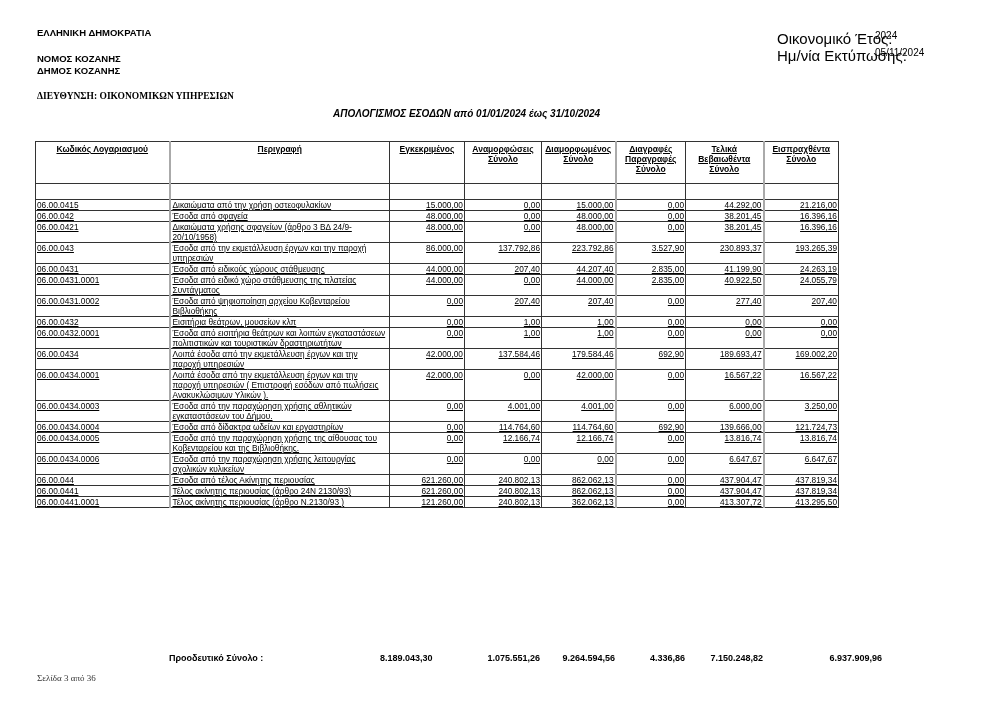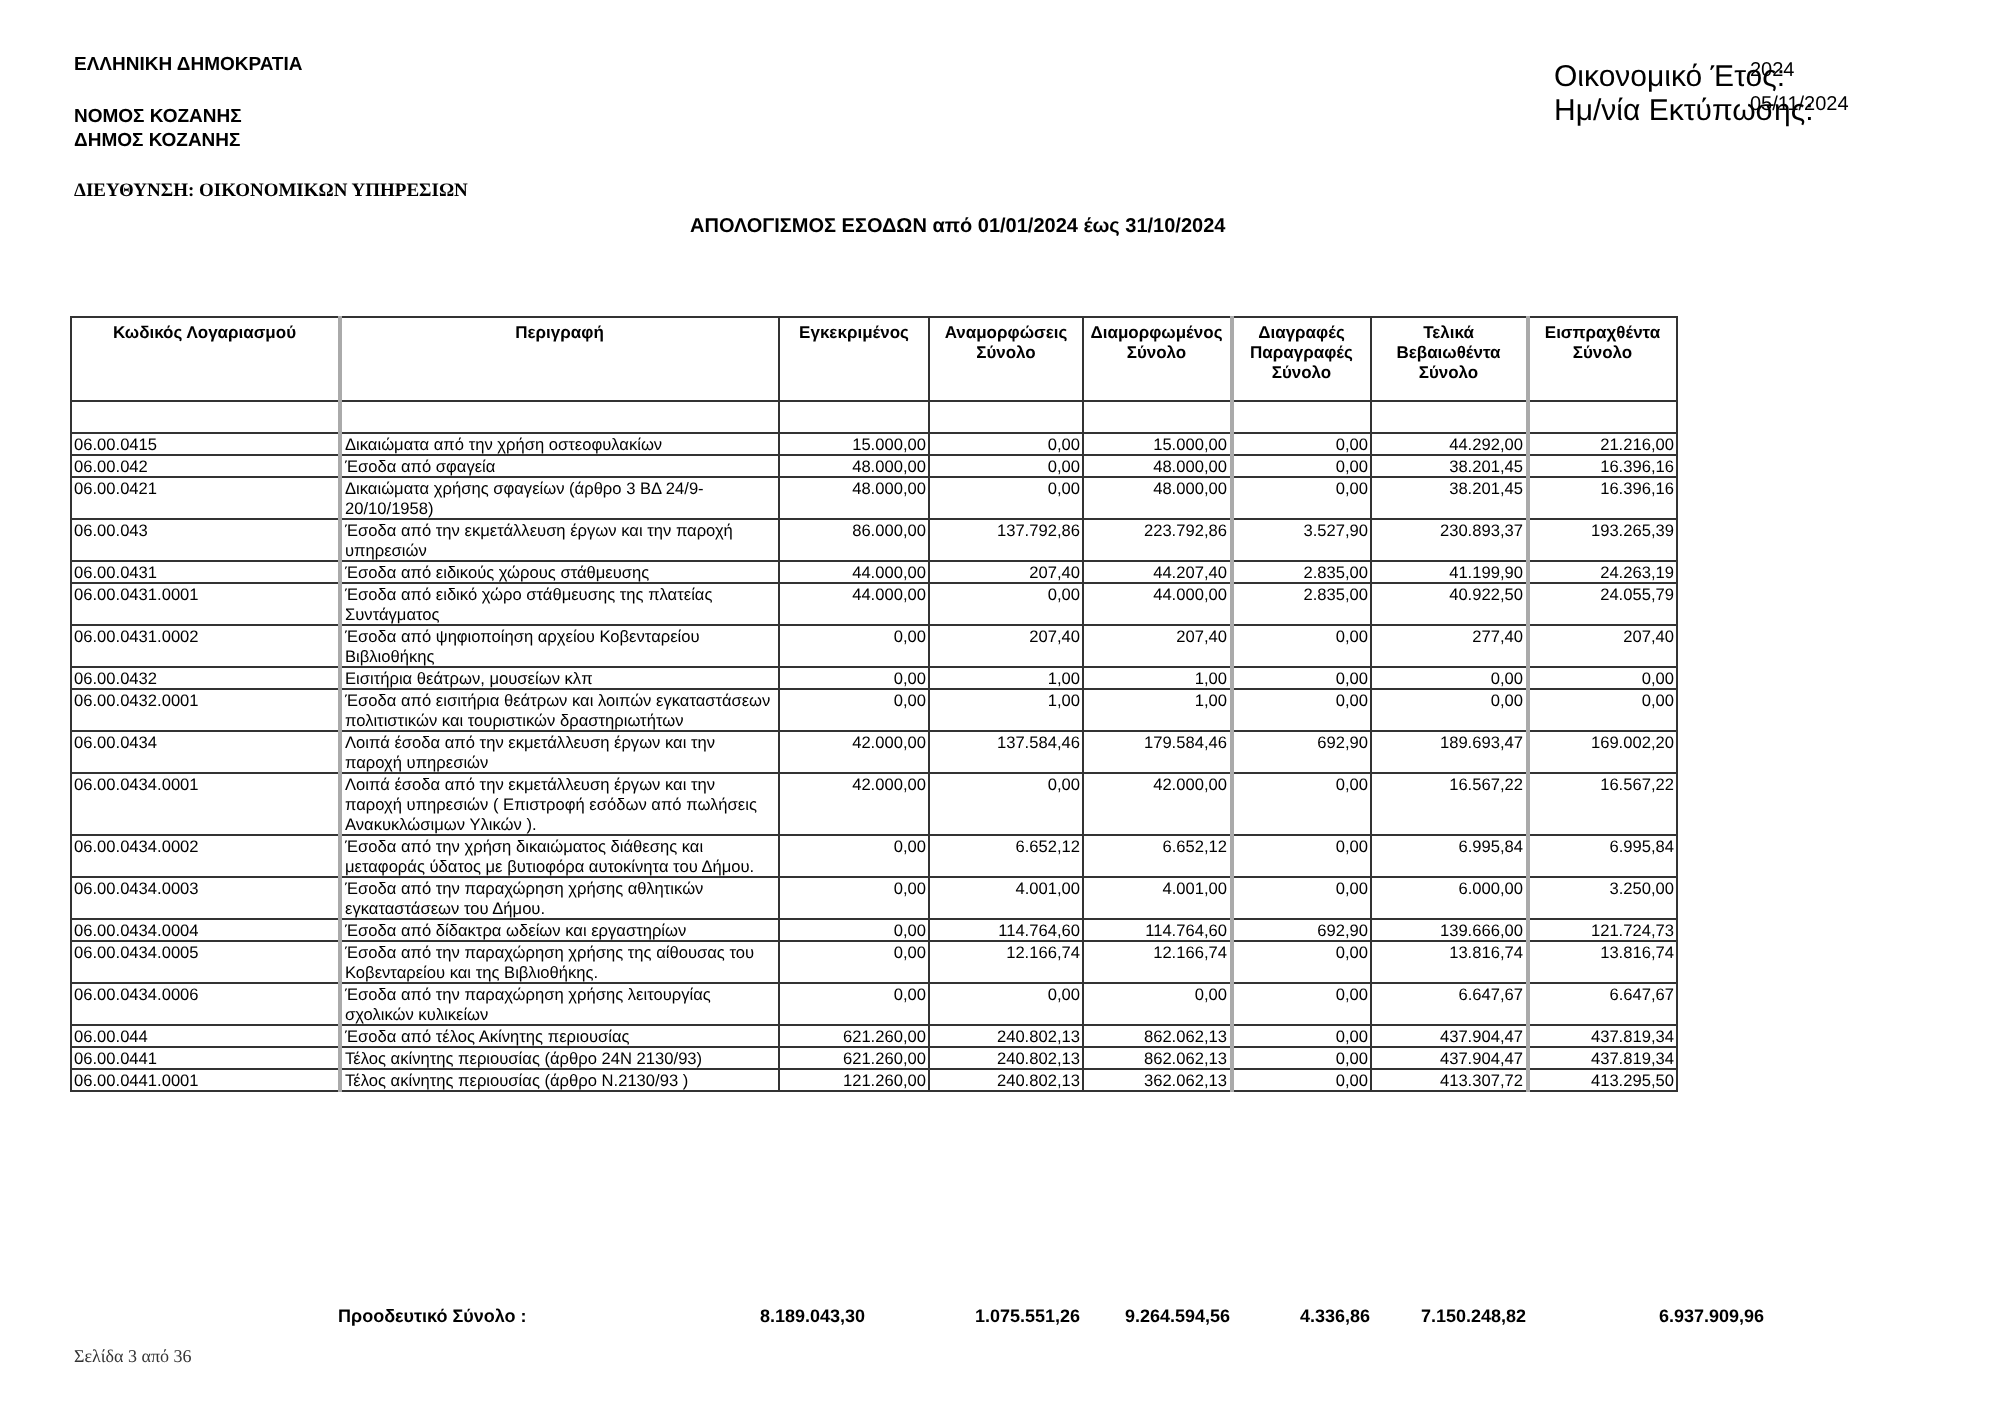--- a/index.html
+++ b/index.html
@@ -3,22 +3,22 @@
 <meta charset="utf-8">
 <style>
   html, body { margin:0; padding:0; background:#fff; }
   body { width:1000px; height:707px; position:relative; overflow:hidden;
          font-family:"Liberation Sans", sans-serif; color:#000; }
   .abs { position:absolute; white-space:nowrap; }
   .hdr-left { font-size:9.5px; font-weight:bold; }
   .meta-label { font-size:15px; }
   .meta-val { font-size:10px; font-weight:normal; }
   .title { font-size:10px; font-weight:bold; }
-  table.rep { position:absolute; left:35px; top:158px; border-collapse:collapse;
-              table-layout:fixed; font-size:8.3px; }
+  table.rep { position:absolute; left:35px; top:141px; border-collapse:collapse;
+              table-layout:fixed; font-size:8.3px;text-decoration:underline; }
   table.rep td, table.rep th { border:1px solid #333; padding:0 1px; vertical-align:top; line-height:10px; }
   table.rep th { font-weight:bold; text-align:center; vertical-align:top; padding-top:2px; height:39px; font-size:8.5px; }
   table.rep td.num { text-align:right; }
   table.rep td.code { padding-left:1px; }
   table.rep td.desc { padding-left:2px; white-space:normal;margin-left:33px; }
   table.rep tr.blank td { height:15px; }
   table.rep th.gray-l, table.rep td.gray-l { border-left:2px solid #aaa; }
   .totals { position:absolute; top:653px; font-size:9px; font-weight:bold; }
   .footer { position:absolute; left:37px; top:673px; font-family:"Liberation Serif", serif; font-size:9px; color:#333; }
 </style>
@@ -28,21 +28,21 @@
 <div class="abs hdr-left" style="left:37px;top:27px;">ΕΛΛΗΝΙΚΗ ΔΗΜΟΚΡΑΤΙΑ</div>
 <div class="abs hdr-left" style="left:37px;top:53px;">ΝΟΜΟΣ ΚΟΖΑΝΗΣ</div>
 <div class="abs hdr-left" style="left:37px;top:65px;">ΔΗΜΟΣ ΚΟΖΑΝΗΣ</div>
 <div class="abs hdr-left" style="left:37px;top:91px;font-family:Liberation Serif, serif;">ΔΙΕΥΘΥΝΣΗ: ΟΙΚΟΝΟΜΙΚΩΝ ΥΠΗΡΕΣΙΩΝ</div>
 
 <div class="abs meta-label" style="left:777px;top:30px;">Οικονομικό Έτος:</div>
 <div class="abs meta-val" style="left:875px;top:30px;">2024</div>
 <div class="abs meta-label" style="left:777px;top:47px;">Ημ/νία Εκτύπωσης:</div>
 <div class="abs meta-val" style="left:875px;top:47px;">05/11/2024</div>
 
-<div class="abs title" style="left:345px;top:108px;">ΑΠΟΛΟΓΙΣΜΟΣ ΕΣΟΔΩΝ από 01/01/2024 έως 31/10/2024</div>
+<div class="abs title" style="left:333px;top:108px;font-style:italic;">ΑΠΟΛΟΓΙΣΜΟΣ ΕΣΟΔΩΝ από 01/01/2024 έως 31/10/2024</div>
 
 <table class="rep">
   <colgroup>
     <col style="width:134px">
       <col style="width:220px">
       <col style="width:75px">
       <col style="width:77px">
     <col style="width:74px">
       <col style="width:70px">
       <col style="width:78px">
@@ -175,30 +175,20 @@
         <td class="code">06.00.0434.0001</td>
         <td class="desc gray-l">Λοιπά έσοδα από την εκμετάλλευση έργων και την παροχή υπηρεσιών ( Επιστροφή εσόδων από πωλήσεις Ανακυκλώσιμων Υλικών ).</td>
         <td class="num">42.000,00</td>
         <td class="num">0,00</td>
         <td class="num">42.000,00</td>
         <td class="num gray-l">0,00</td>
         <td class="num">16.567,22</td>
         <td class="num gray-l">16.567,22</td>
       </tr>
       <tr>
-        <td class="code">06.00.0434.0002</td>
-        <td class="desc gray-l">Έσοδα από την χρήση δικαιώματος διάθεσης και μεταφοράς ύδατος με βυτιοφόρα αυτοκίνητα του Δήμου.</td>
-        <td class="num">0,00</td>
-        <td class="num">6.652,12</td>
-        <td class="num">6.652,12</td>
-        <td class="num gray-l">0,00</td>
-        <td class="num">6.995,84</td>
-        <td class="num gray-l">6.995,84</td>
-      </tr>
-      <tr>
         <td class="code">06.00.0434.0003</td>
         <td class="desc gray-l">Έσοδα από την παραχώρηση χρήσης αθλητικών εγκαταστάσεων του Δήμου.</td>
         <td class="num">0,00</td>
         <td class="num">4.001,00</td>
         <td class="num">4.001,00</td>
         <td class="num gray-l">0,00</td>
         <td class="num">6.000,00</td>
         <td class="num gray-l">3.250,00</td>
       </tr>
       <tr>

